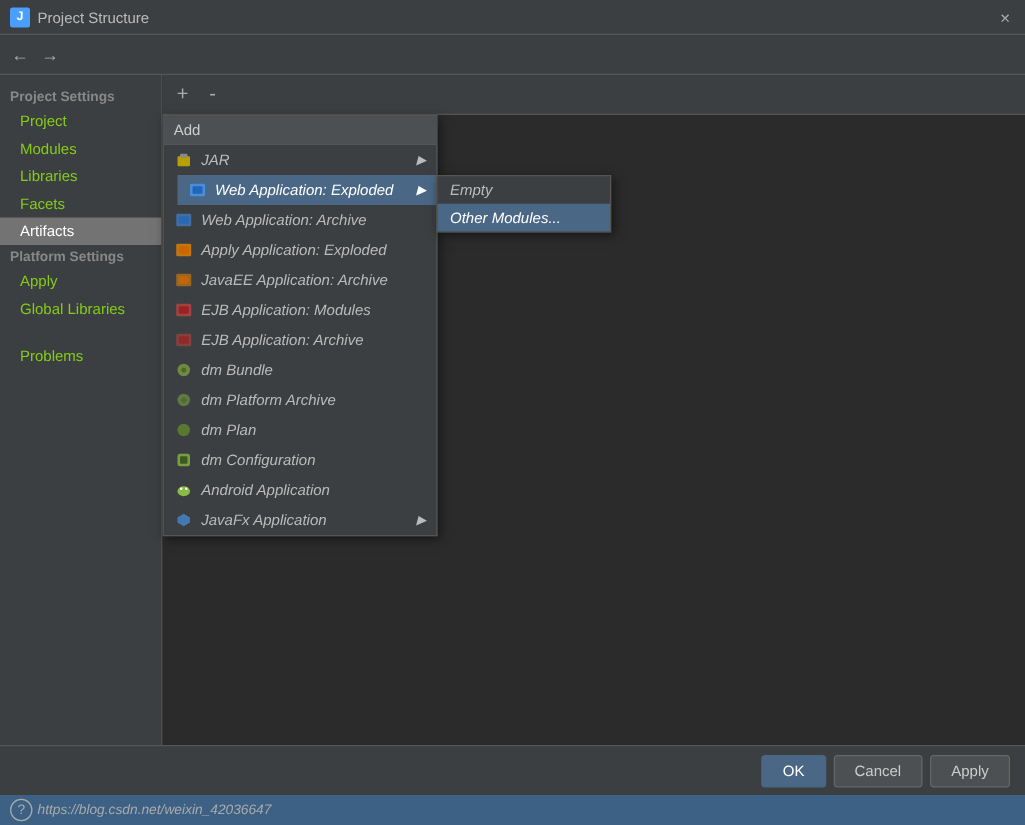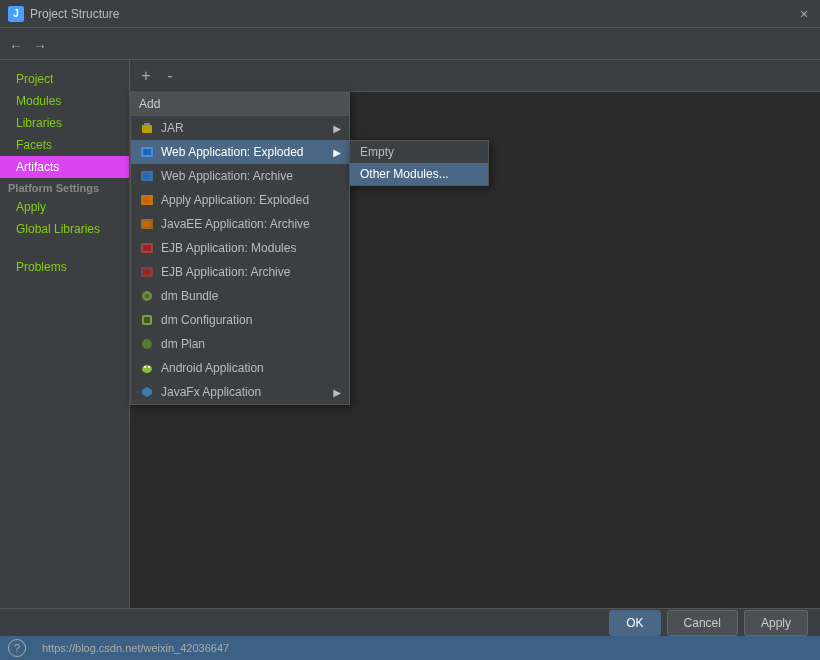--- a/index.html
+++ b/index.html
@@ -98,21 +98,21 @@
       padding: 4px 8px 2px;
       font-weight: bold;
     }
     .sidebar-item {
       padding: 4px 8px 4px 16px;
       cursor: pointer;
       color: #84cc16;
       font-size: 12px;
     }
     .sidebar-item.active {
-      background: #d946ef;
+      background: #737373;
       color: #ffffff;
     }
 
     
     .right-panel {
       flex: 1;
       background: #2b2b2b;
       position: relative;
     }
 
@@ -161,24 +161,26 @@
     }
 
     .menu-item {
       display: flex;
       align-items: center;
       padding: 4px 8px;
       cursor: pointer;
       color: #bbbbbb;
       font-size: 12px;
       position: relative;
+      font-style: italic;
     }
     .menu-item.selected {
       background: #4a6785;
       color: white;
+      margin-left: 11px;
     }
     .menu-item-icon {
       width: 16px;
       height: 16px;
       margin-right: 6px;
       display: inline-flex;
       align-items: center;
       justify-content: center;
       flex-shrink: 0;
     }
@@ -205,21 +207,21 @@
       color: #bbbbbb;
       font-size: 12px;
     }
     .submenu-item.selected {
       background: #4a6785;
       color: white;
     }
 
     
     .button-row {
-      height: 28px;
+      height: 40px;
       background: #3c3f41;
       border-top: 1px solid #555;
       display: flex;
       align-items: center;
       justify-content: flex-end;
       padding: 0 12px;
       gap: 6px;
     }
     .btn {
       padding: 5px 16px;
@@ -257,22 +259,23 @@
       border: 1px solid #aaa;
       border-radius: 50%;
       display: flex;
       align-items: center;
       justify-content: center;
       font-size: 11px;
       color: #aaa;
       cursor: pointer;
     }
     .status-url {
-      margin-left: 12px;
+      margin-left: 0;
       color: #aaa;
+      font-style: italic;
     }
 
     
     .icon-jar { color: #b8a000; }
     .icon-web { color: #4a9eff; }
     .icon-javaee { color: #ff8c00; }
     .icon-ejb { color: #cc4444; }
     .icon-dm { color: #7c9c44; }
     .icon-android { color: #88bb44; }
     .icon-javafx { color: #4488cc; }
@@ -296,20 +299,21 @@
       <span>←</span>
     </div>
     <div class="toolbar-btn">
       <span>→</span>
     </div>
   </div>
 
   <div class="content-area">
 
     <div class="sidebar">
+      <div class="sidebar-section-label">Project Settings</div>
       <div class="sidebar-item">Project</div>
       <div class="sidebar-item">Modules</div>
       <div class="sidebar-item">Libraries</div>
       <div class="sidebar-item">Facets</div>
       <div class="sidebar-item active">Artifacts</div>
       <div class="sidebar-section-label">Platform Settings</div>
       <div class="sidebar-item">Apply</div>
       <div class="sidebar-item">Global Libraries</div>
       <div style="margin-top: 16px;">
         <div class="sidebar-item">Problems</div>
@@ -407,38 +411,47 @@
           <div class="menu-item">
             <span class="menu-item-icon icon-dm">
               <svg width="14" height="14" viewBox="0 0 14 14">
                   <circle cx="7" cy="7" r="5" fill="#7c9c44" opacity="0.8"></circle>
                   <circle cx="7" cy="7" r="2" fill="#4a6a22"></circle>
                 </svg>
             </span>
             <span>dm Bundle</span>
           </div>
 
+          <div class="menu-item">
+            <span class="menu-item-icon icon-dm">
+              <svg width="14" height="14" viewBox="0 0 14 14">
+                  <circle cx="7" cy="7" r="5" fill="#7c9c44" opacity="0.6"></circle>
+                  <circle cx="7" cy="7" r="2" fill="#4a6a22" opacity="0.8"></circle>
+                </svg>
+            </span>
+            <span>dm Platform Archive</span>
+          </div>
+
+          <div class="menu-item">
+            <span class="menu-item-icon icon-dm">
+              <svg width="14" height="14" viewBox="0 0 14 14">
+                  <circle cx="7" cy="7" r="5" fill="#5a8030" opacity="0.9"></circle>
+                </svg>
+            </span>
+            <span>dm Plan</span>
+          </div>
 
           <div class="menu-item">
             <span class="menu-item-icon icon-dm">
               <svg width="14" height="14" viewBox="0 0 14 14">
                   <rect x="2" y="2" width="10" height="10" rx="2" fill="#7c9c44"></rect>
                   <rect x="4" y="4" width="6" height="6" rx="1" fill="#3a5a20"></rect>
                 </svg>
             </span>
             <span>dm Configuration</span>
-          </div>
-
-          <div class="menu-item">
-            <span class="menu-item-icon icon-dm">
-              <svg width="14" height="14" viewBox="0 0 14 14">
-                  <circle cx="7" cy="7" r="5" fill="#5a8030" opacity="0.9"></circle>
-                </svg>
-            </span>
-            <span>dm Plan</span>
           </div>
 
           <div class="menu-item">
             <span class="menu-item-icon icon-android">
               <svg width="14" height="14" viewBox="0 0 14 14">
                   <ellipse cx="7" cy="8" rx="5" ry="4" fill="#88bb44"></ellipse>
                   <rect x="4" y="5" width="6" height="5" fill="#88bb44"></rect>
                   <circle cx="5" cy="6" r="1" fill="white"></circle>
                   <circle cx="9" cy="6" r="1" fill="white"></circle>
                 </svg>

